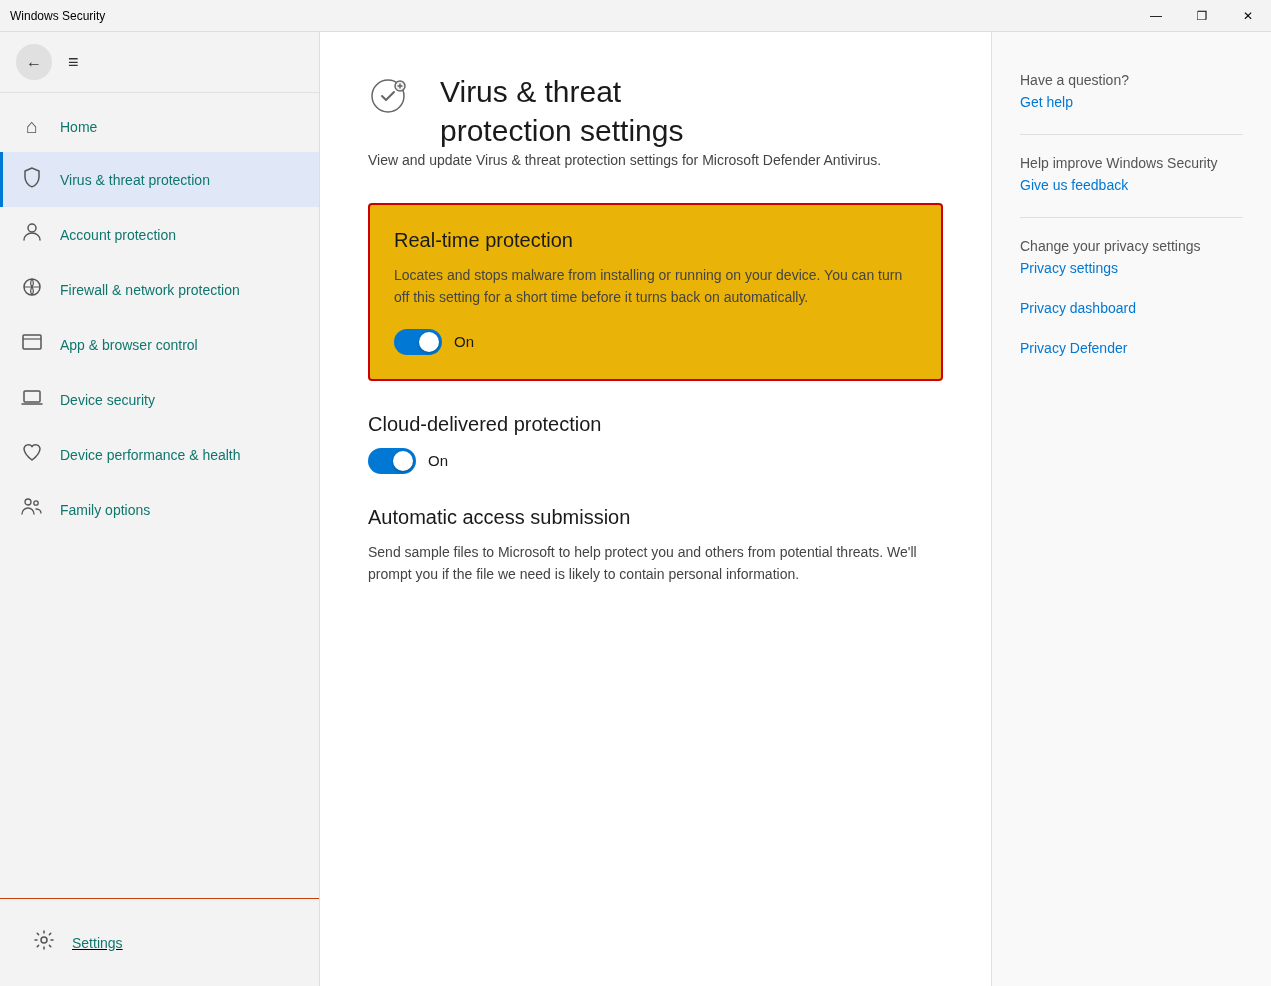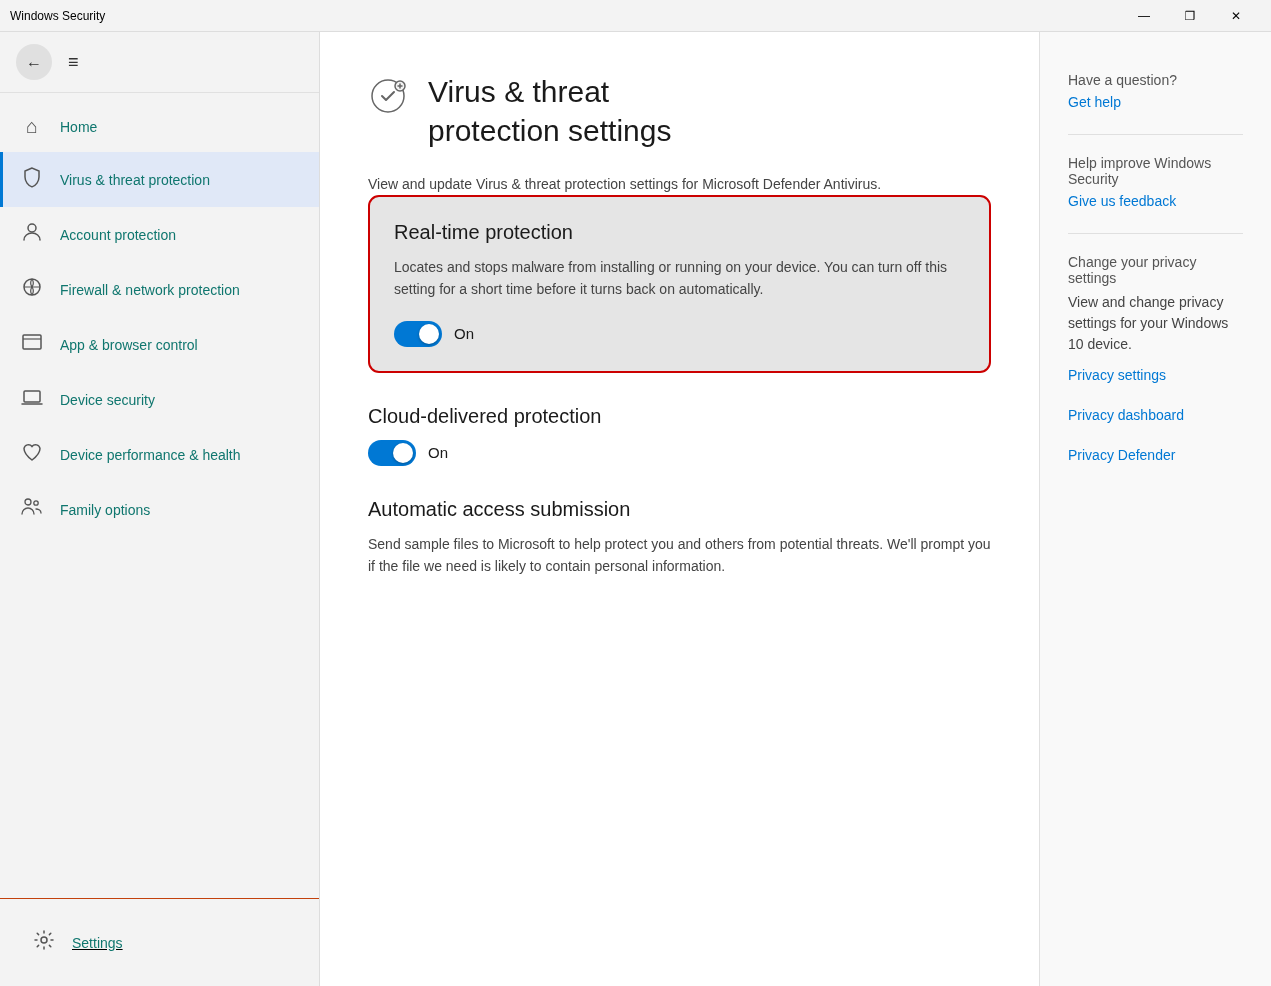--- a/index.html
+++ b/index.html
@@ -13,21 +13,21 @@
       flex-direction: column;
     }
 
     
     .titlebar {
       background: #f3f3f3;
       height: 32px;
       display: flex;
       align-items: center;
       justify-content: space-between;
-      padding: 0 12px 0 10px;
+      padding: 0 0 0 10px;
       border-bottom: 1px solid #ddd;
       flex-shrink: 0;
     }
     .titlebar-title {
       font-size: 12px;
       color: #000;
     }
     .titlebar-controls {
       display: flex;
       align-items: center;
@@ -148,50 +148,50 @@
     .content {
       flex: 1;
       overflow-y: auto;
       background: #ffffff;
       padding: 40px 48px;
     }
 
     .content-header {
       display: flex;
       align-items: flex-start;
-      gap: 20px;
-      margin-bottom: 24px;
+      gap: 32px;
     }
 
     .content-icon {
       font-size: 28px;
       color: #555;
       margin-top: 4px;
     }
 
     .content-title {
       font-size: 30px;
       font-weight: 300;
       color: #1a1a1a;
       line-height: 1.3;
     }
 
     .content-subtitle {
       font-size: 14px;
       color: #444;
+      margin-bottom: 32px;
       line-height: 1.5;
     }
 
     
     .protection-card {
       border: 2px solid #cc0000;
-      border-radius: 11px;
+      border-radius: 4px;
       padding: 24px;
       margin-bottom: 32px;
-      background: #e5e5e5;
+      background: #eab308;
     }
 
     .card-title {
       font-size: 20px;
       font-weight: 400;
       color: #1a1a1a;
       margin-bottom: 12px;
     }
 
     .card-desc {
@@ -245,21 +245,21 @@
       color: #1a1a1a;
     }
 
     
     .plain-section {
       margin-bottom: 32px;
     }
 
     
     .right-panel {
-      width: 232px;
+      width: 280px;
       padding: 40px 28px;
       background: #f9f9f9;
       border-left: 1px solid #e0e0e0;
       flex-shrink: 0;
       overflow-y: auto;
     }
 
     .panel-question {
       font-size: 14px;
       color: #555;
@@ -464,20 +464,19 @@
     <a class="panel-link">Get help</a>
 
     <div class="panel-divider"></div>
 
     <p class="panel-section-title">Help improve Windows Security</p>
     <a class="panel-link">Give us feedback</a>
 
     <div class="panel-divider"></div>
 
     <p class="panel-section-title">Change your privacy settings</p>
-    <p class="panel-section-desc">View and change privacy settings for your Windows 10 device.</p>
     <a class="panel-link">Privacy settings</a>
     <a class="panel-link">Privacy dashboard</a>
     <a class="panel-link">Privacy Defender</a>
 
   </div>
 
 </div>
 
 </body></html>

